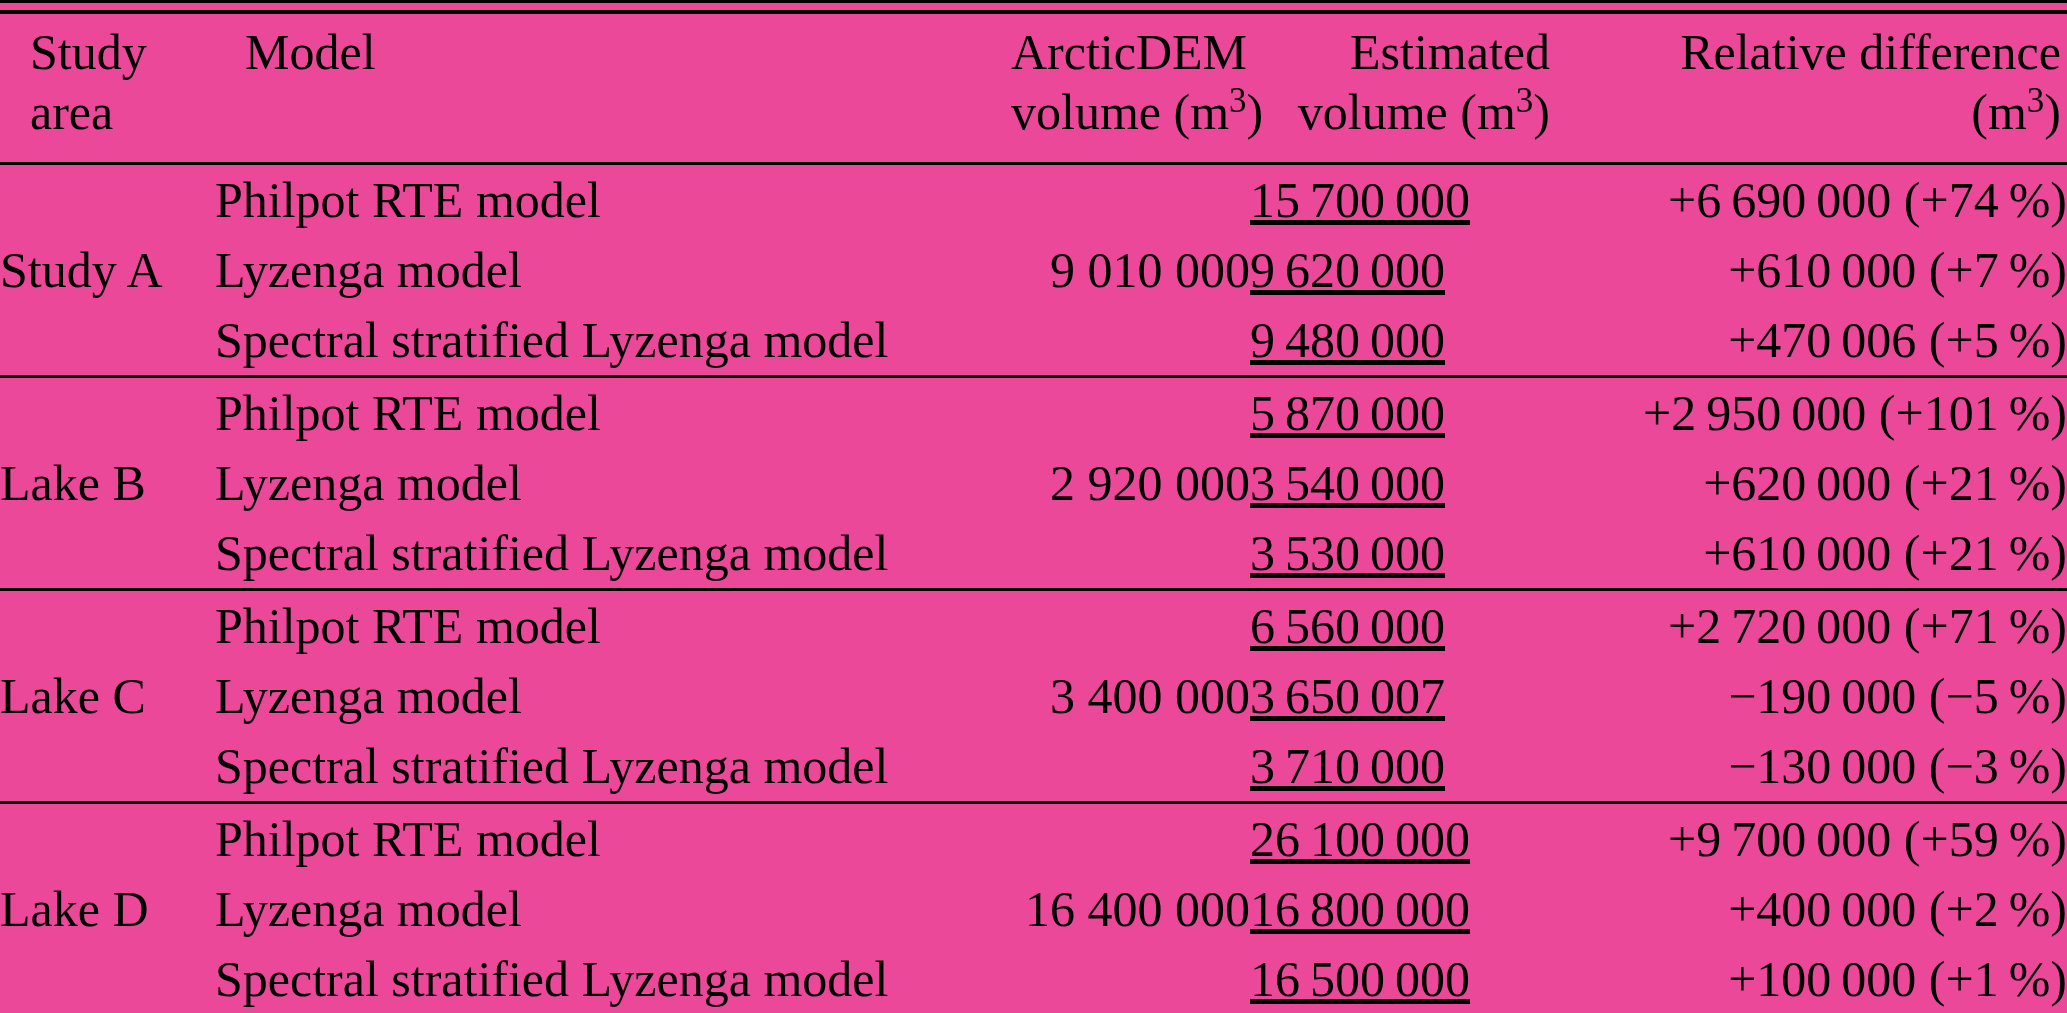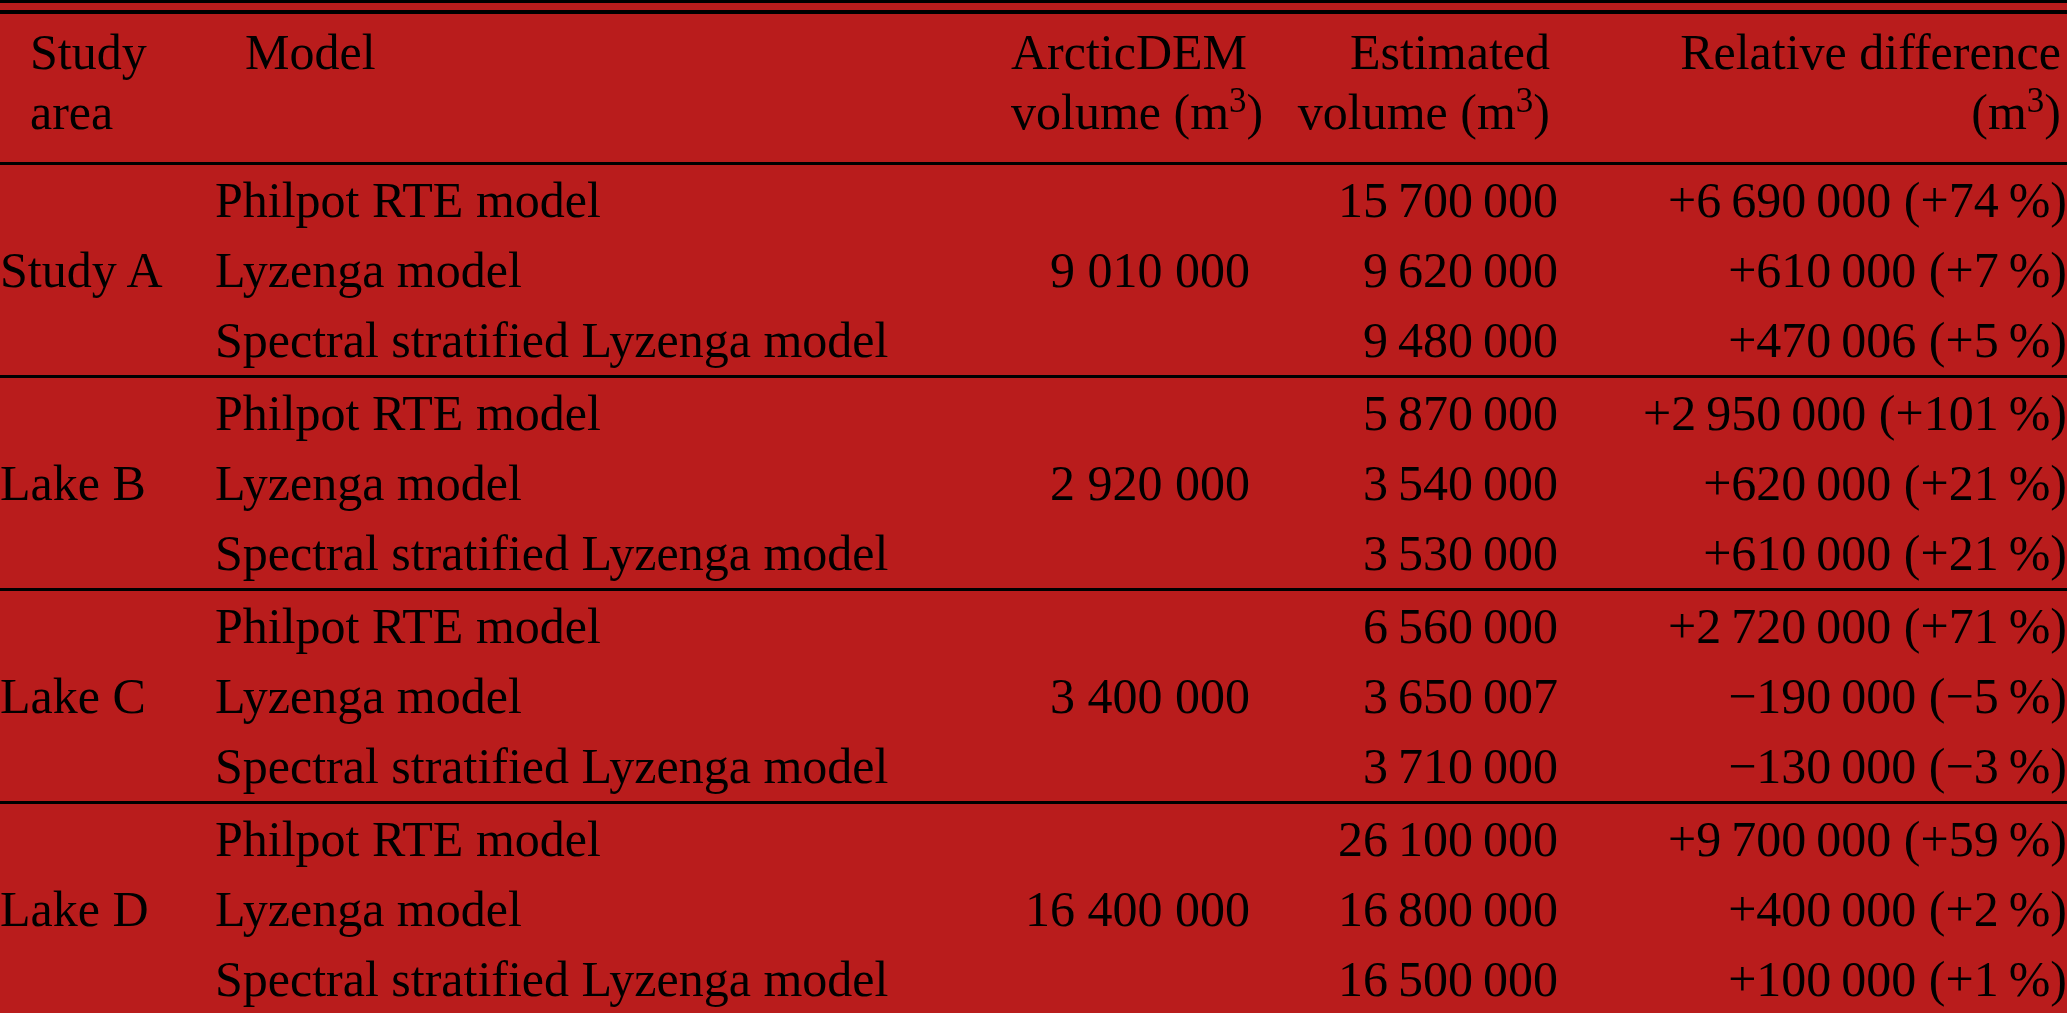--- a/index.html
+++ b/index.html
@@ -3,21 +3,21 @@
 <meta charset="utf-8">
 <style>
   html, body {
     margin: 0;
     padding: 0;
     background: #ffffff;
   }
   .page {
     width: 2067px;
     height: 1013px;
-    background: #b91c1c;
+    background: #ec4899;
     box-sizing: border-box;
     overflow: hidden;
     font-family: "Liberation Serif", "DejaVu Serif", serif;
     color: #000000;
   }
   .table-wrap {
     border-top: 3px solid #000;
     border-bottom: 6px solid #000;
   }
   .gap-top { height: 7px; }
@@ -56,21 +56,21 @@
   tbody.section td {
     height: 70px;
     line-height: 70px;
     white-space: nowrap;
     vertical-align: middle;
     padding: 0;
   }
   td.lake   { text-align: left;  padding-left: 30px; }
   td.model  { text-align: left;  padding-left: 30px; }
   td.arctic { text-align: right; padding-right: 8px; }
-  td.est    { text-align: right; padding-right: 8px; }
+  td.est    { padding-right: 8px; text-decoration: underline; }
   td.rel    { text-align: right; padding-right: 22px; }
 
   .sup {
     font-size: 70%;
     position: relative;
     top: -0.5em;
     letter-spacing: 0;
   }
 </style>
 </head>

